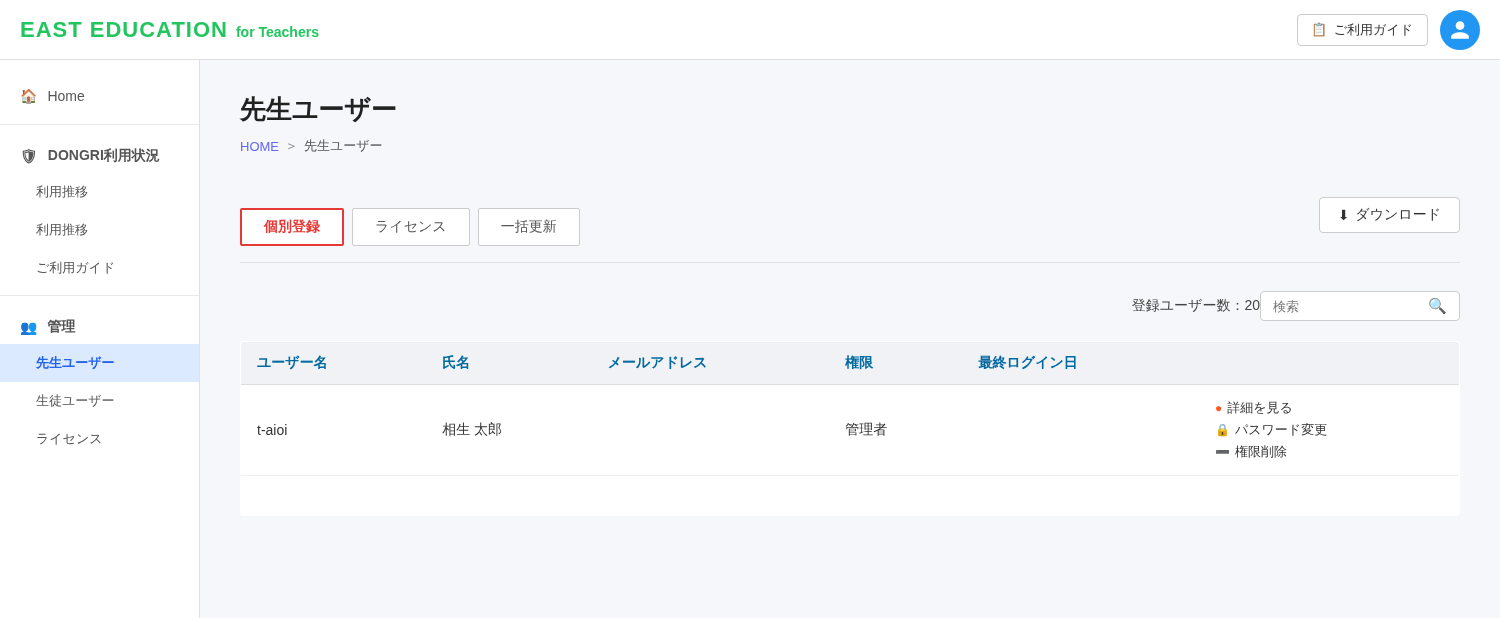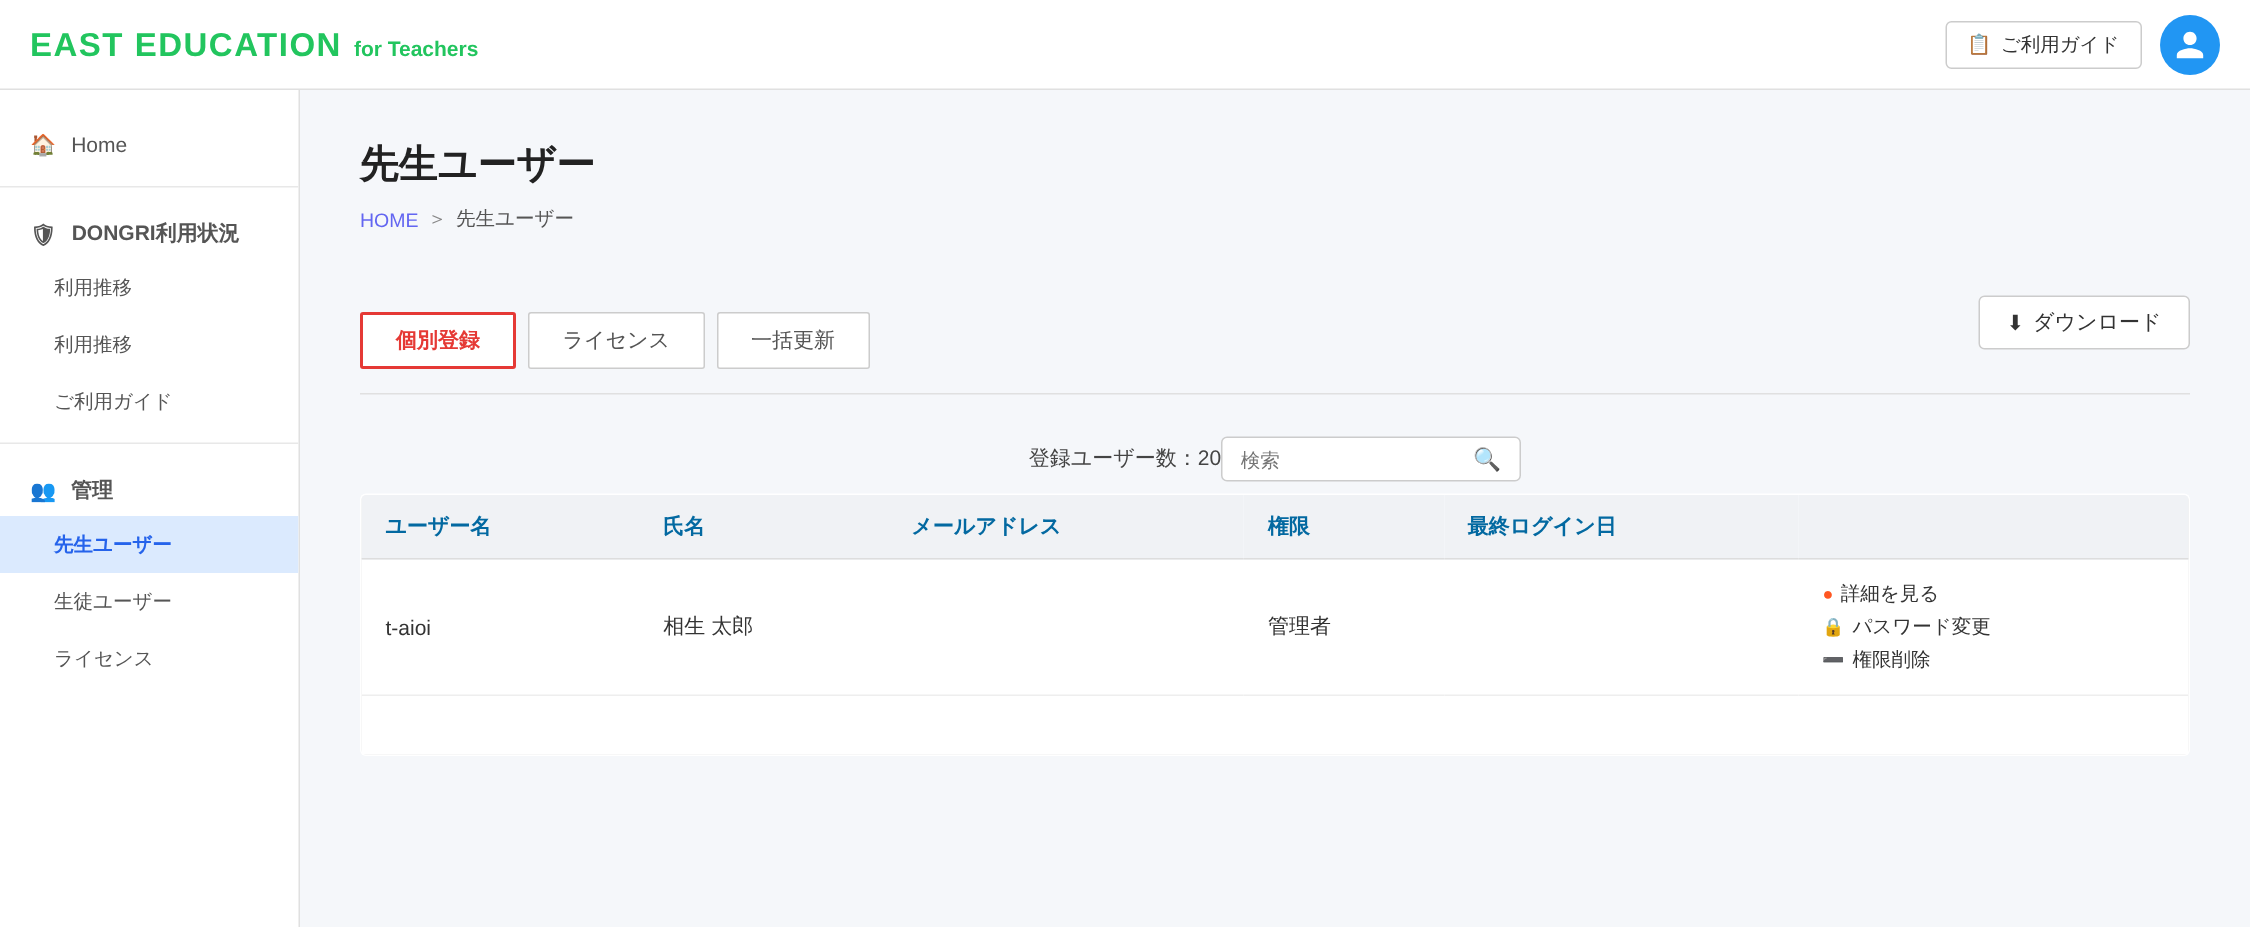--- a/index.html
+++ b/index.html
@@ -73,22 +73,22 @@
     }
     .tab-btn.active-tab { border: 2px solid #e53935; color: #e53935; background: #fff; font-weight: 600; }
     .download-btn {
       display: flex; align-items: center; gap: 6px;
       border: 1px solid #ccc; border-radius: 4px; padding: 8px 18px;
       background: #fff; cursor: pointer; font-size: 14px; color: #333;
     }
 
     
     .count-search-row {
-      display: flex; align-items: center; justify-content: center;
-      margin-bottom: 8px;
+      display: flex; align-items: center; justify-content: flex-end;
+      margin-bottom: 20px;
     }
     .user-count { font-size: 14px; color: #444; }
     .search-box {
       display: flex; align-items: center;
       border: 1px solid #ccc; border-radius: 4px; padding: 5px 12px;
       background: #fff; gap: 22px; width: 200px;
     }
     .search-box input {
       border: none; outline: none; font-size: 13px; width: 100%;
       background: transparent;

